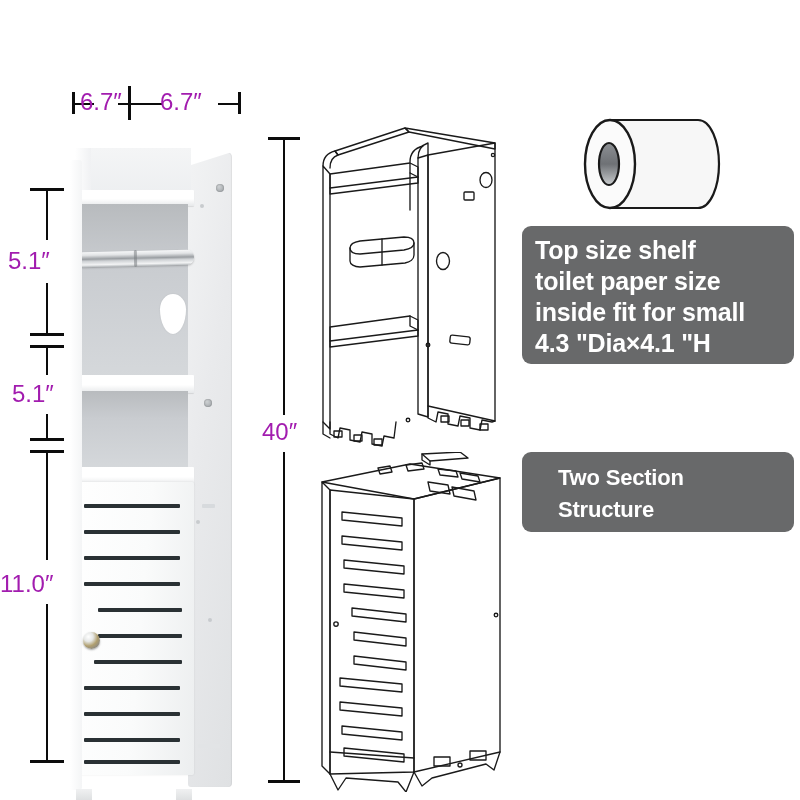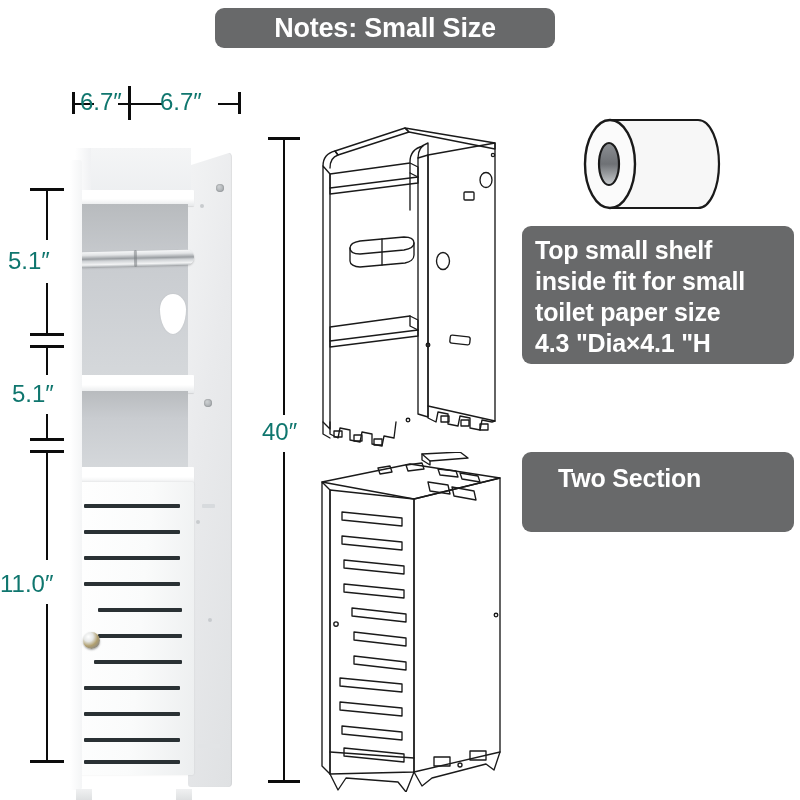--- a/index.html
+++ b/index.html
@@ -50,29 +50,29 @@
     padding: 9px 0 0 13px;
     font-size: 25px;
     line-height: 31px;
   }
   #banner-note2 {
     left: 522px;
     top: 452px;
     width: 272px;
     height: 80px;
     padding: 10px 0 0 36px;
-    font-size: 25px;
+    font-size: 22px;
     line-height: 32px;
   }
   .banner .ln { display: block; white-space: nowrap; }
 
   
   .dim-text {
     position: absolute;
-    color: #0f766e;
+    color: #a21caf;
     font-size: 24px;
     font-family: "Liberation Sans", sans-serif;
     white-space: nowrap;
     letter-spacing: 0px;
   }
   .dline-v {
     position: absolute;
     width: 0;
     border-left: 2.5px solid #0c0c0c;
   }
@@ -253,23 +253,20 @@
   .linedraw { position: absolute; }
   #linedraw-top    { left: 310px; top: 122px;  width: 210px; height: 330px; }
   #linedraw-bottom { left: 310px; top: 452px;  width: 210px; height: 340px; }
   #tp-roll         { left: 578px; top: 110px;  width: 150px; height: 108px; }
 </style>
 </head>
 <body>
 
 <div class="stage">
 
-  <div class="banner" id="banner-title">
-    <span>Notes: Small Size</span>
-  </div>
 
   <div>
 
     <div class="tick-v" style="left:72px; top:92px; height:22px;"></div>
     <div class="dline-h" style="left:72px; top:103px; width:22px;"></div>
     <div class="dim-text" style="left:80px; top:88px;">6.7″</div>
     <div class="dline-h" style="left:118px; top:103px; width:12px;"></div>
     <div class="tick-v" style="left:128px; top:86px; height:34px;"></div>
 
     <div class="dline-h" style="left:128px; top:103px; width:34px;"></div>
@@ -469,23 +466,24 @@
     <defs>
       <linearGradient id="coreGrad" x1="0" y1="0" x2="0" y2="1">
         <stop offset="0%" stop-color="#8d9094"></stop>
         <stop offset="50%" stop-color="#6e7175"></stop>
         <stop offset="100%" stop-color="#c9ccce"></stop>
       </linearGradient>
     </defs>
   </svg>
 
   <div class="banner" id="banner-note1">
-    <span class="ln">Top small shelf</span>
+    <span class="ln">Top size shelf</span>
+    <span class="ln">toilet paper size</span>
     <span class="ln">inside fit for small</span>
-    <span class="ln">toilet paper size</span>
     <span class="ln">4.3 "Dia×4.1 "H</span>
   </div>
 
   <div class="banner" id="banner-note2">
     <span class="ln">Two Section</span>
+    <span class="ln">Structure</span>
   </div>
 
 </div>
 
 </body></html>

